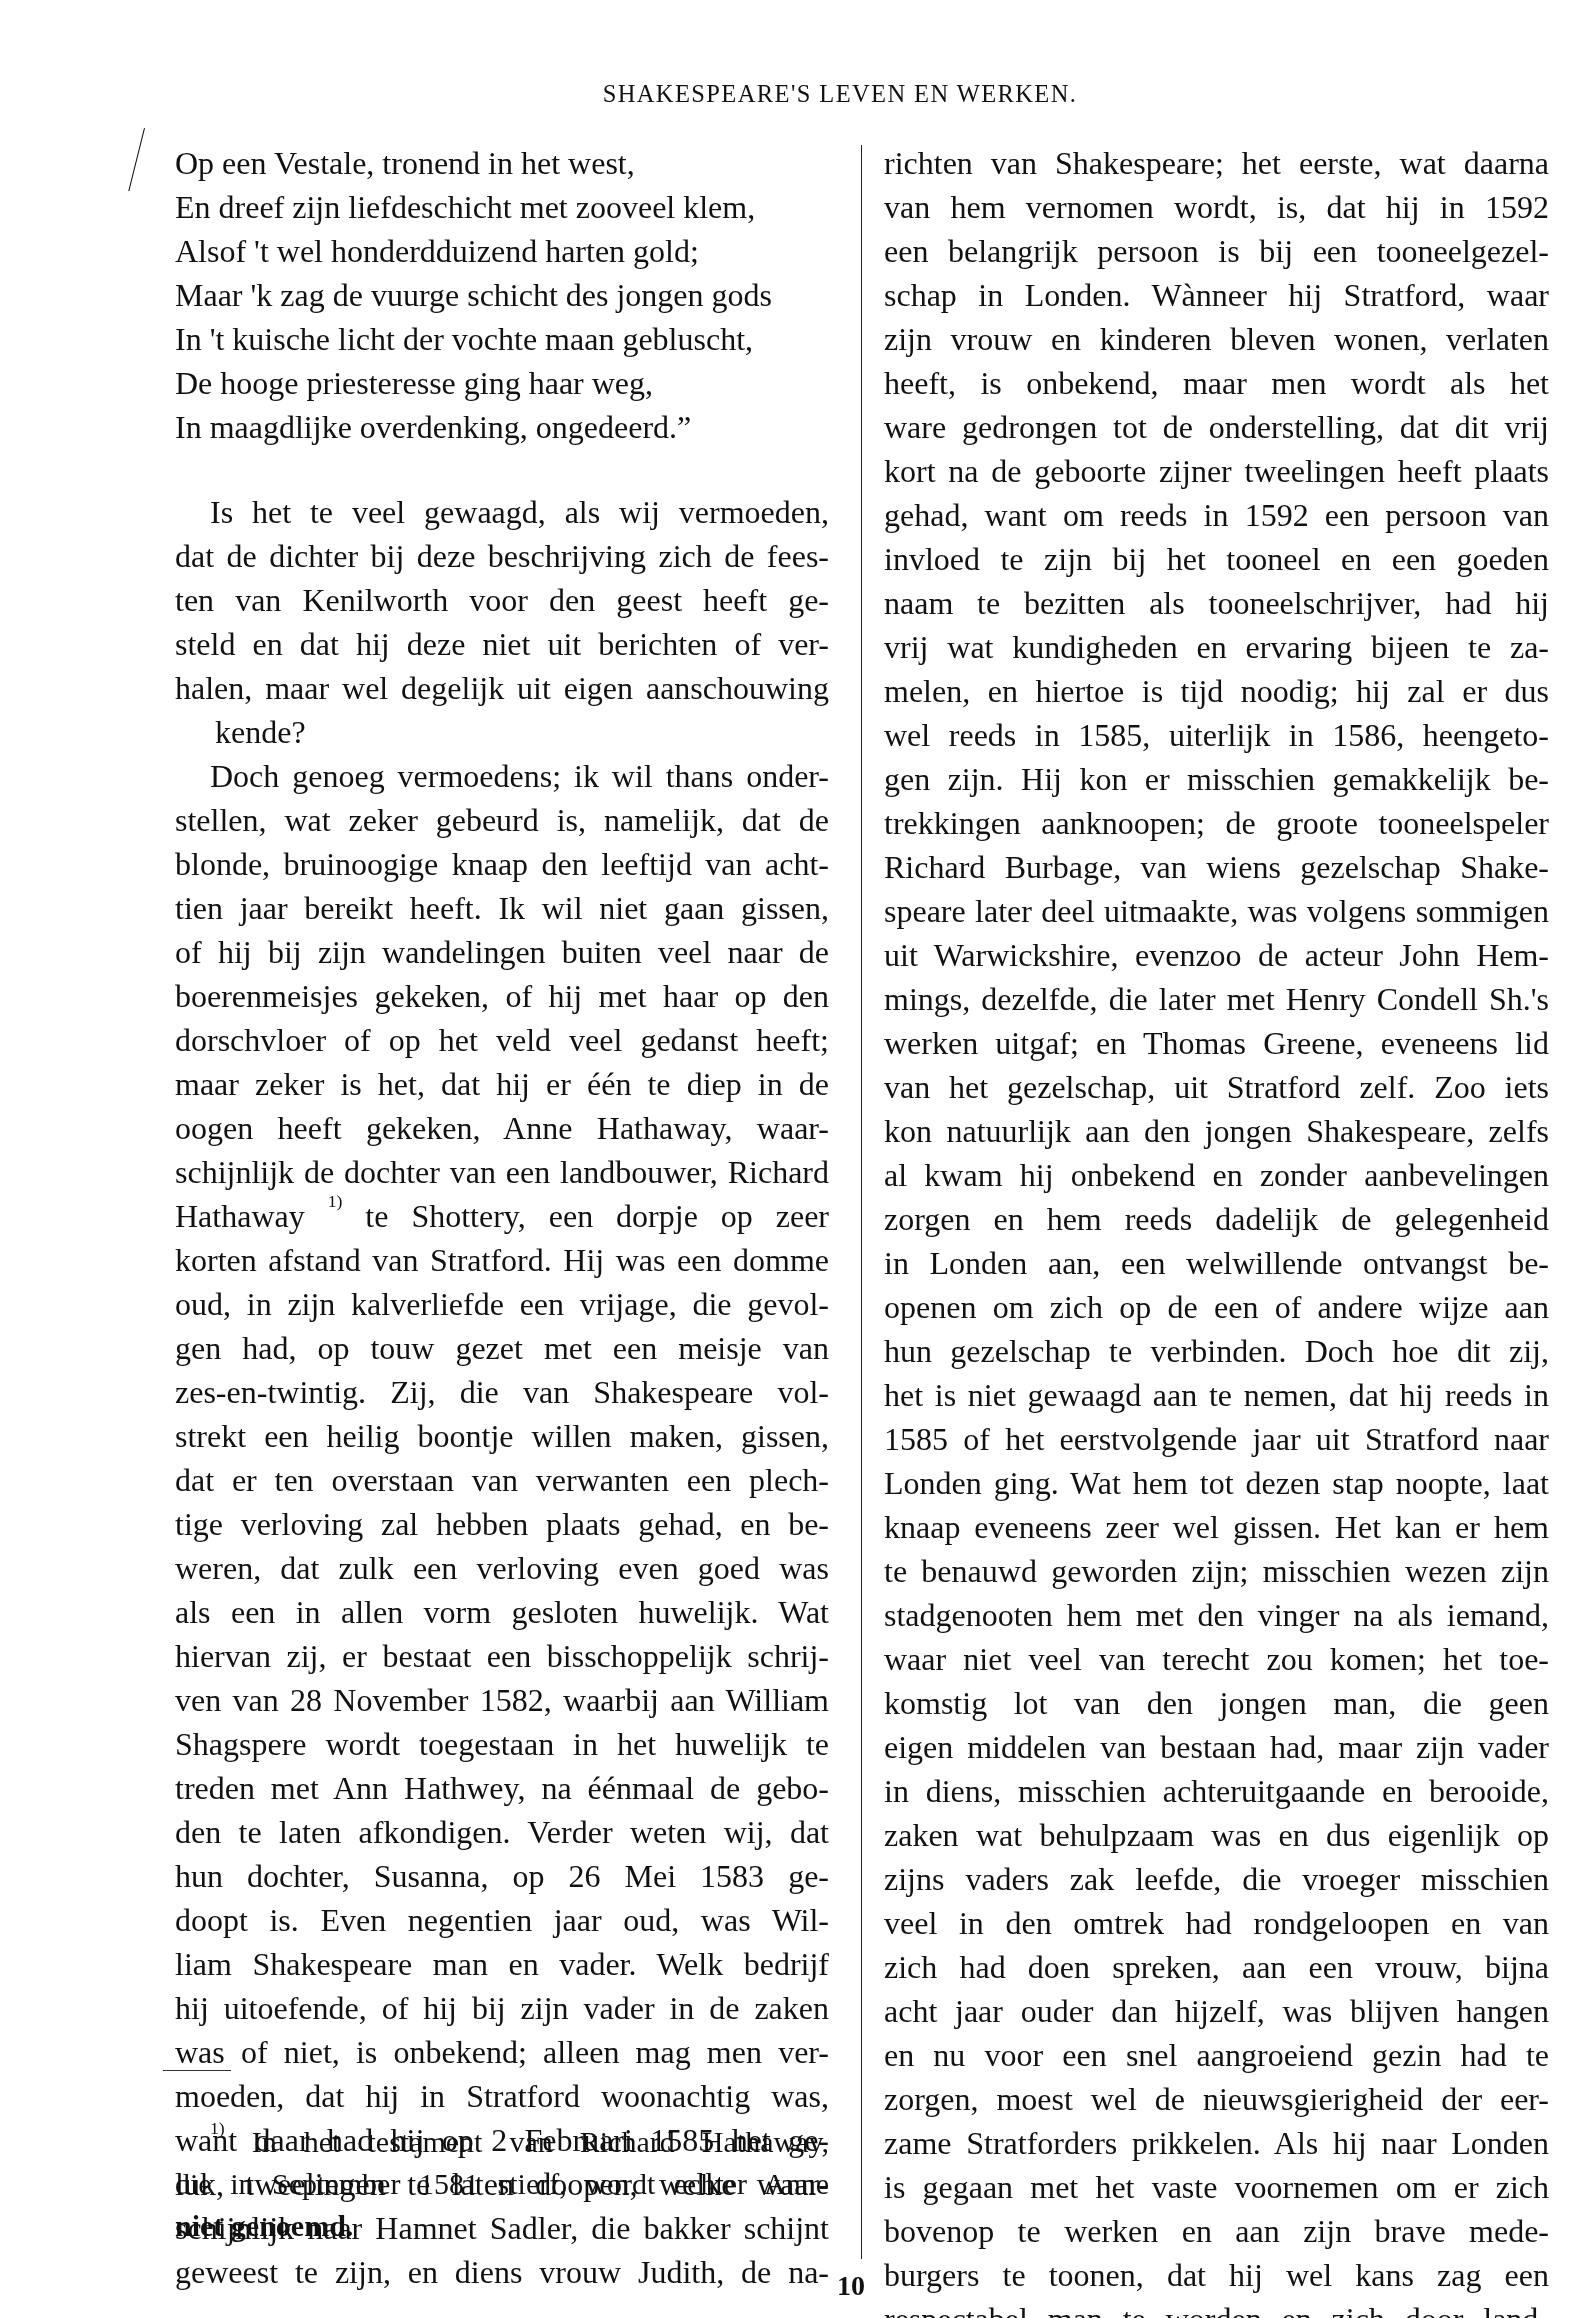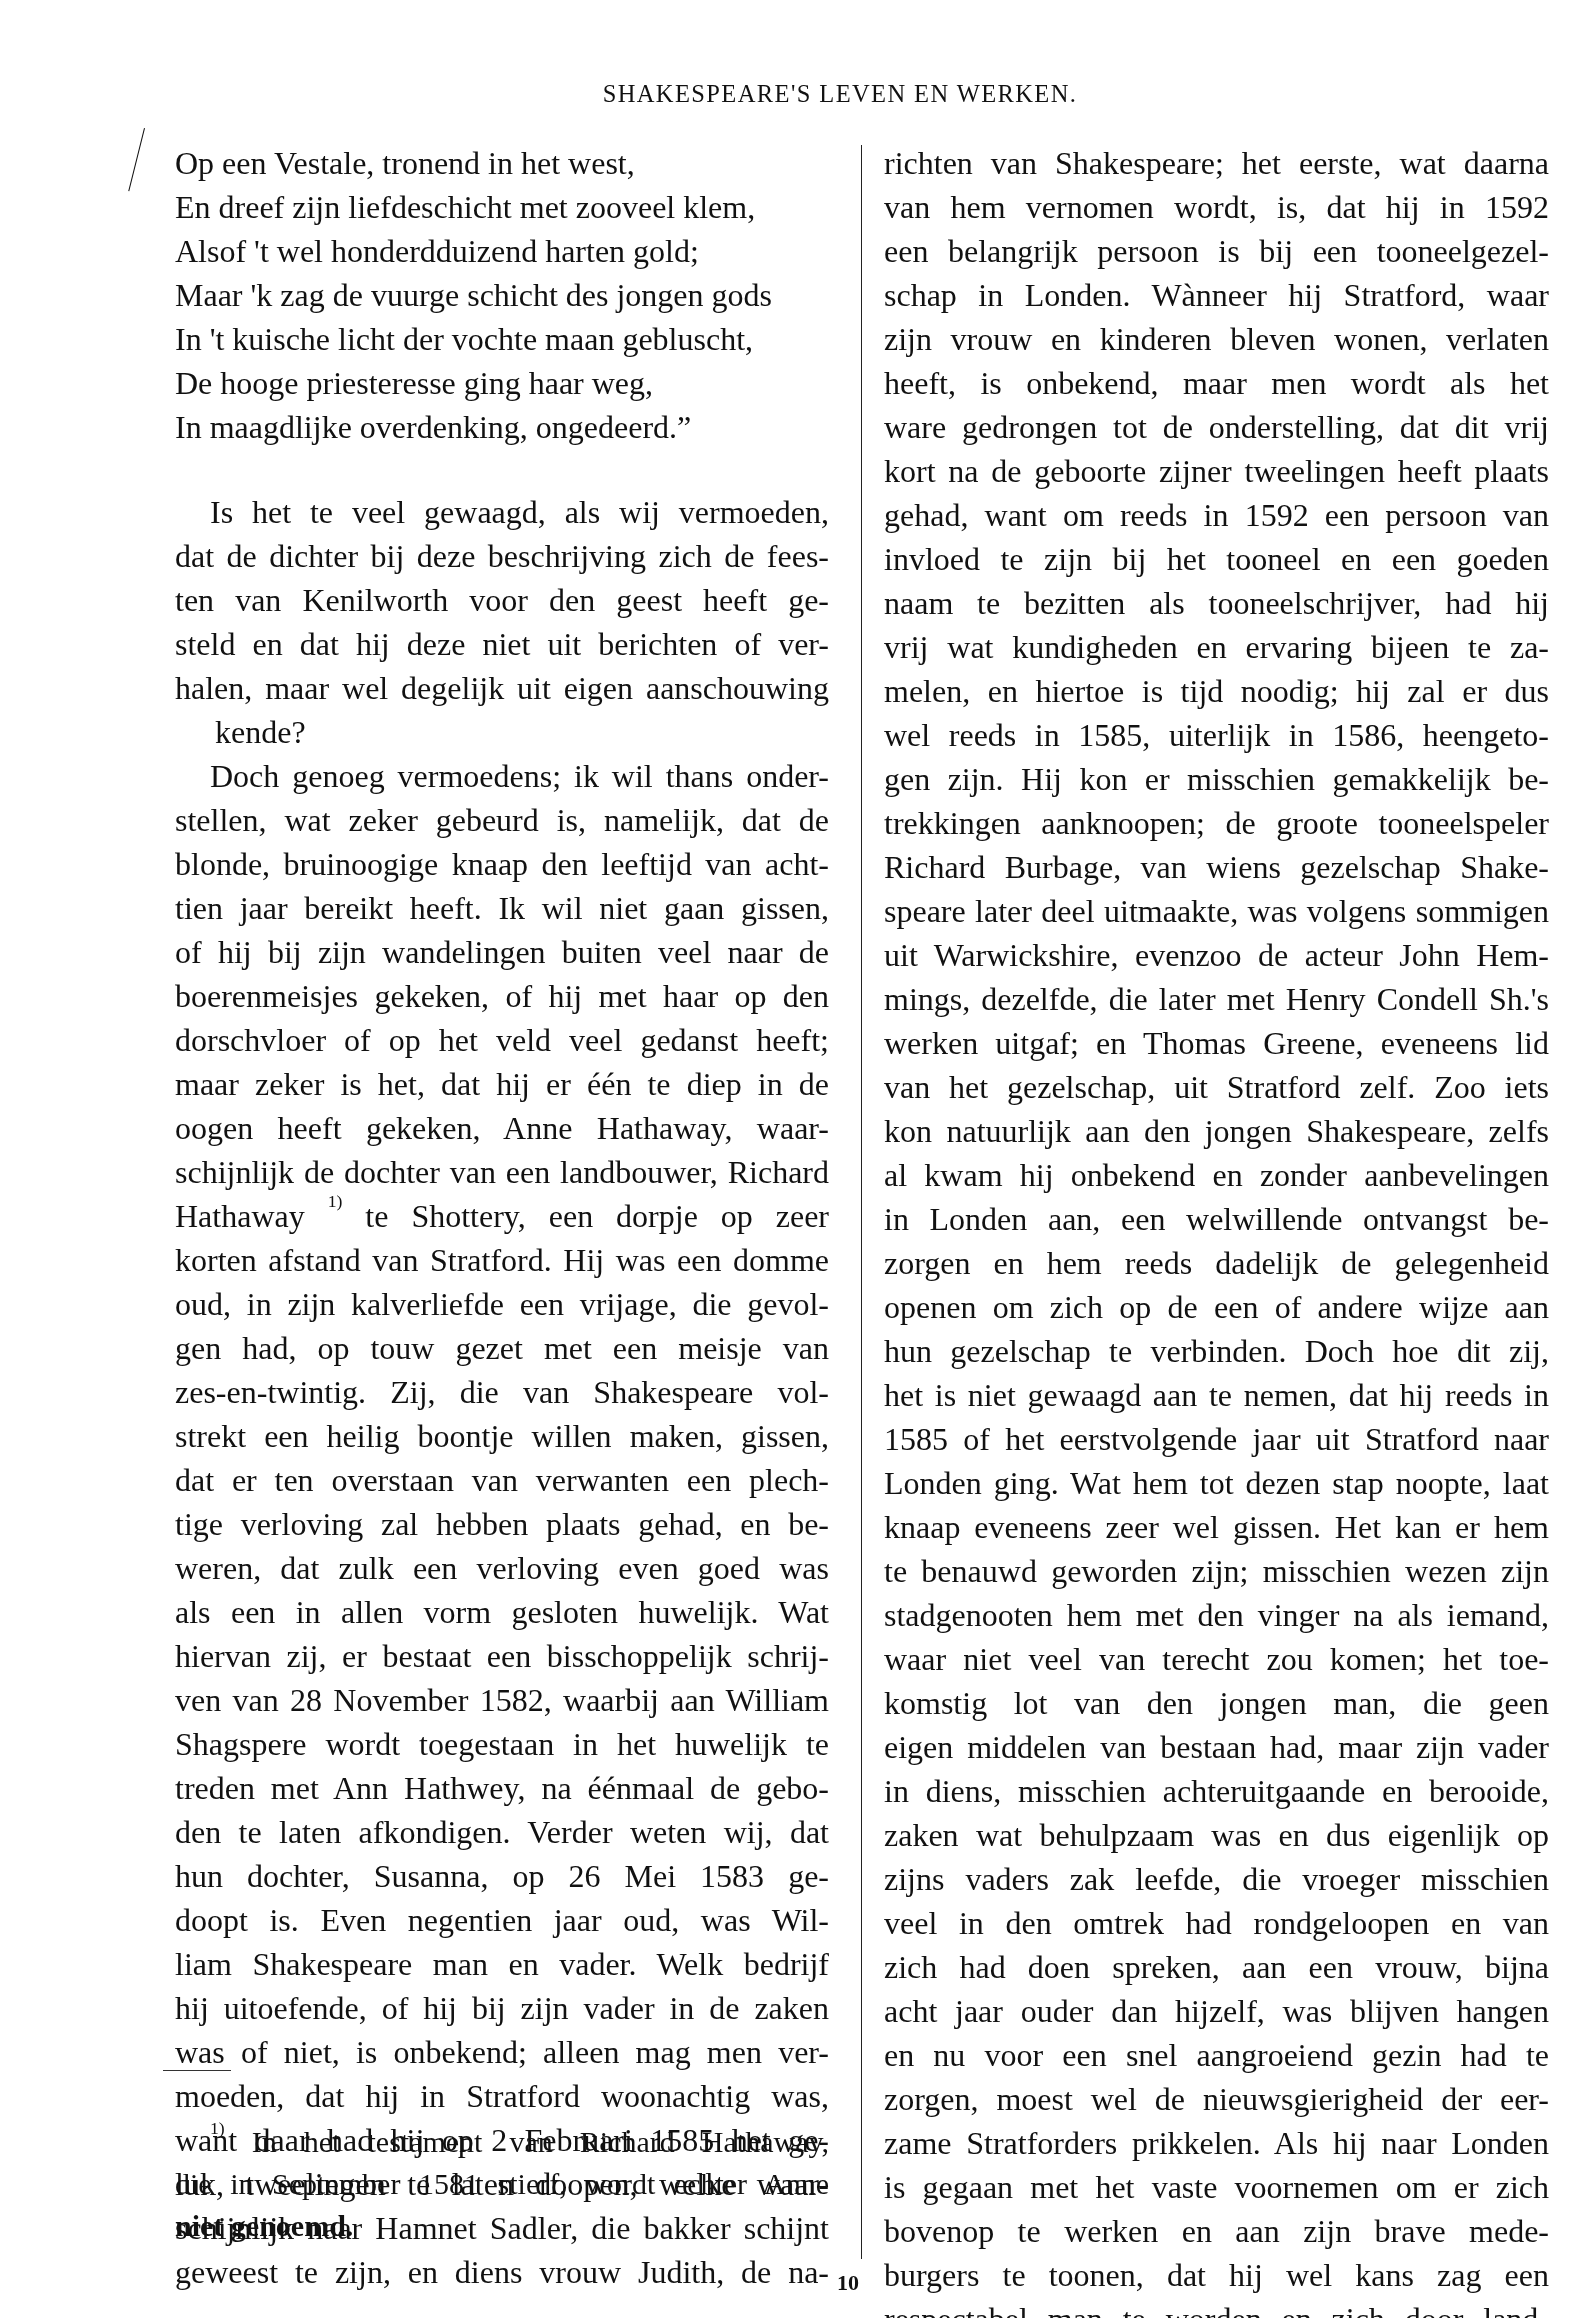--- a/index.html
+++ b/index.html
@@ -16,21 +16,21 @@
   .poem .line { text-align: right; text-align-last: left; }
   .gap { height: 41px; }
   .divider { position: absolute; left: 861px; top: 145px; width: 1.4px; height: 2114px; background: #222; }
   .margin-mark { position: absolute; left: 144px; top: 128px; width: 1.4px; height: 65px; background: #111;
                  transform: rotate(14deg); transform-origin: top left; }
   .fn-rule { position: absolute; left: 163px; top: 2070px; width: 68px; height: 1.4px; background: #333; }
   .footnote { position: absolute; left: 175px; top: 2121px; width: 654px; font-size: 30px; line-height: 42px; }
   .footnote .line { display: block; white-space: nowrap; text-align: justify; text-align-last: justify; }
   .footnote .line.last { text-align-last: left; font-weight: bold; }
   .footnote .line.indent { padding-left: 35px; }
-  .pagenum { position: absolute; left: 837px; top: 2270px; font-size: 22px; font-weight: bold; }
+  .pagenum { position: absolute; left: 837px; top: 2270px; font-size: 28px; font-weight: bold; }
   sup { font-size: 17.7px; vertical-align: top; line-height: 0; position: relative; top: 6.8px; }
 </style>
 </head>
 <body>
 
 <div class="header">SHAKESPEARE'S LEVEN EN WERKEN.</div>
 
 <div class="margin-mark"></div>
 
 <div class="col left">
@@ -120,22 +120,22 @@
   <span class="line">gen zijn. Hij kon er misschien gemakkelijk be-</span>
   <span class="line">trekkingen aanknoopen; de groote tooneelspeler</span>
   <span class="line">Richard Burbage, van wiens gezelschap Shake-</span>
   <span class="line">speare later deel uitmaakte, was volgens sommigen</span>
   <span class="line">uit Warwickshire, evenzoo de acteur John Hem-</span>
   <span class="line">mings, dezelfde, die later met Henry Condell Sh.'s</span>
   <span class="line">werken uitgaf; en Thomas Greene, eveneens lid</span>
   <span class="line">van het gezelschap, uit Stratford zelf. Zoo iets</span>
   <span class="line">kon natuurlijk aan den jongen Shakespeare, zelfs</span>
   <span class="line">al kwam hij onbekend en zonder aanbevelingen</span>
+  <span class="line">zorgen en hem reeds dadelijk de gelegenheid</span>
   <span class="line">in Londen aan, een welwillende ontvangst be-</span>
-  <span class="line">zorgen en hem reeds dadelijk de gelegenheid</span>
   <span class="line">openen om zich op de een of andere wijze aan</span>
   <span class="line">hun gezelschap te verbinden. Doch hoe dit zij,</span>
   <span class="line">het is niet gewaagd aan te nemen, dat hij reeds in</span>
   <span class="line">1585 of het eerstvolgende jaar uit Stratford naar</span>
   <span class="line">Londen ging. Wat hem tot dezen stap noopte, laat</span>
   <span class="line">knaap eveneens zeer wel gissen. Het kan er hem</span>
   <span class="line">te benauwd geworden zijn; misschien wezen zijn</span>
   <span class="line">stadgenooten hem met den vinger na als iemand,</span>
   <span class="line">waar niet veel van terecht zou komen; het toe-</span>
   <span class="line">komstig lot van den jongen man, die geen</span>

